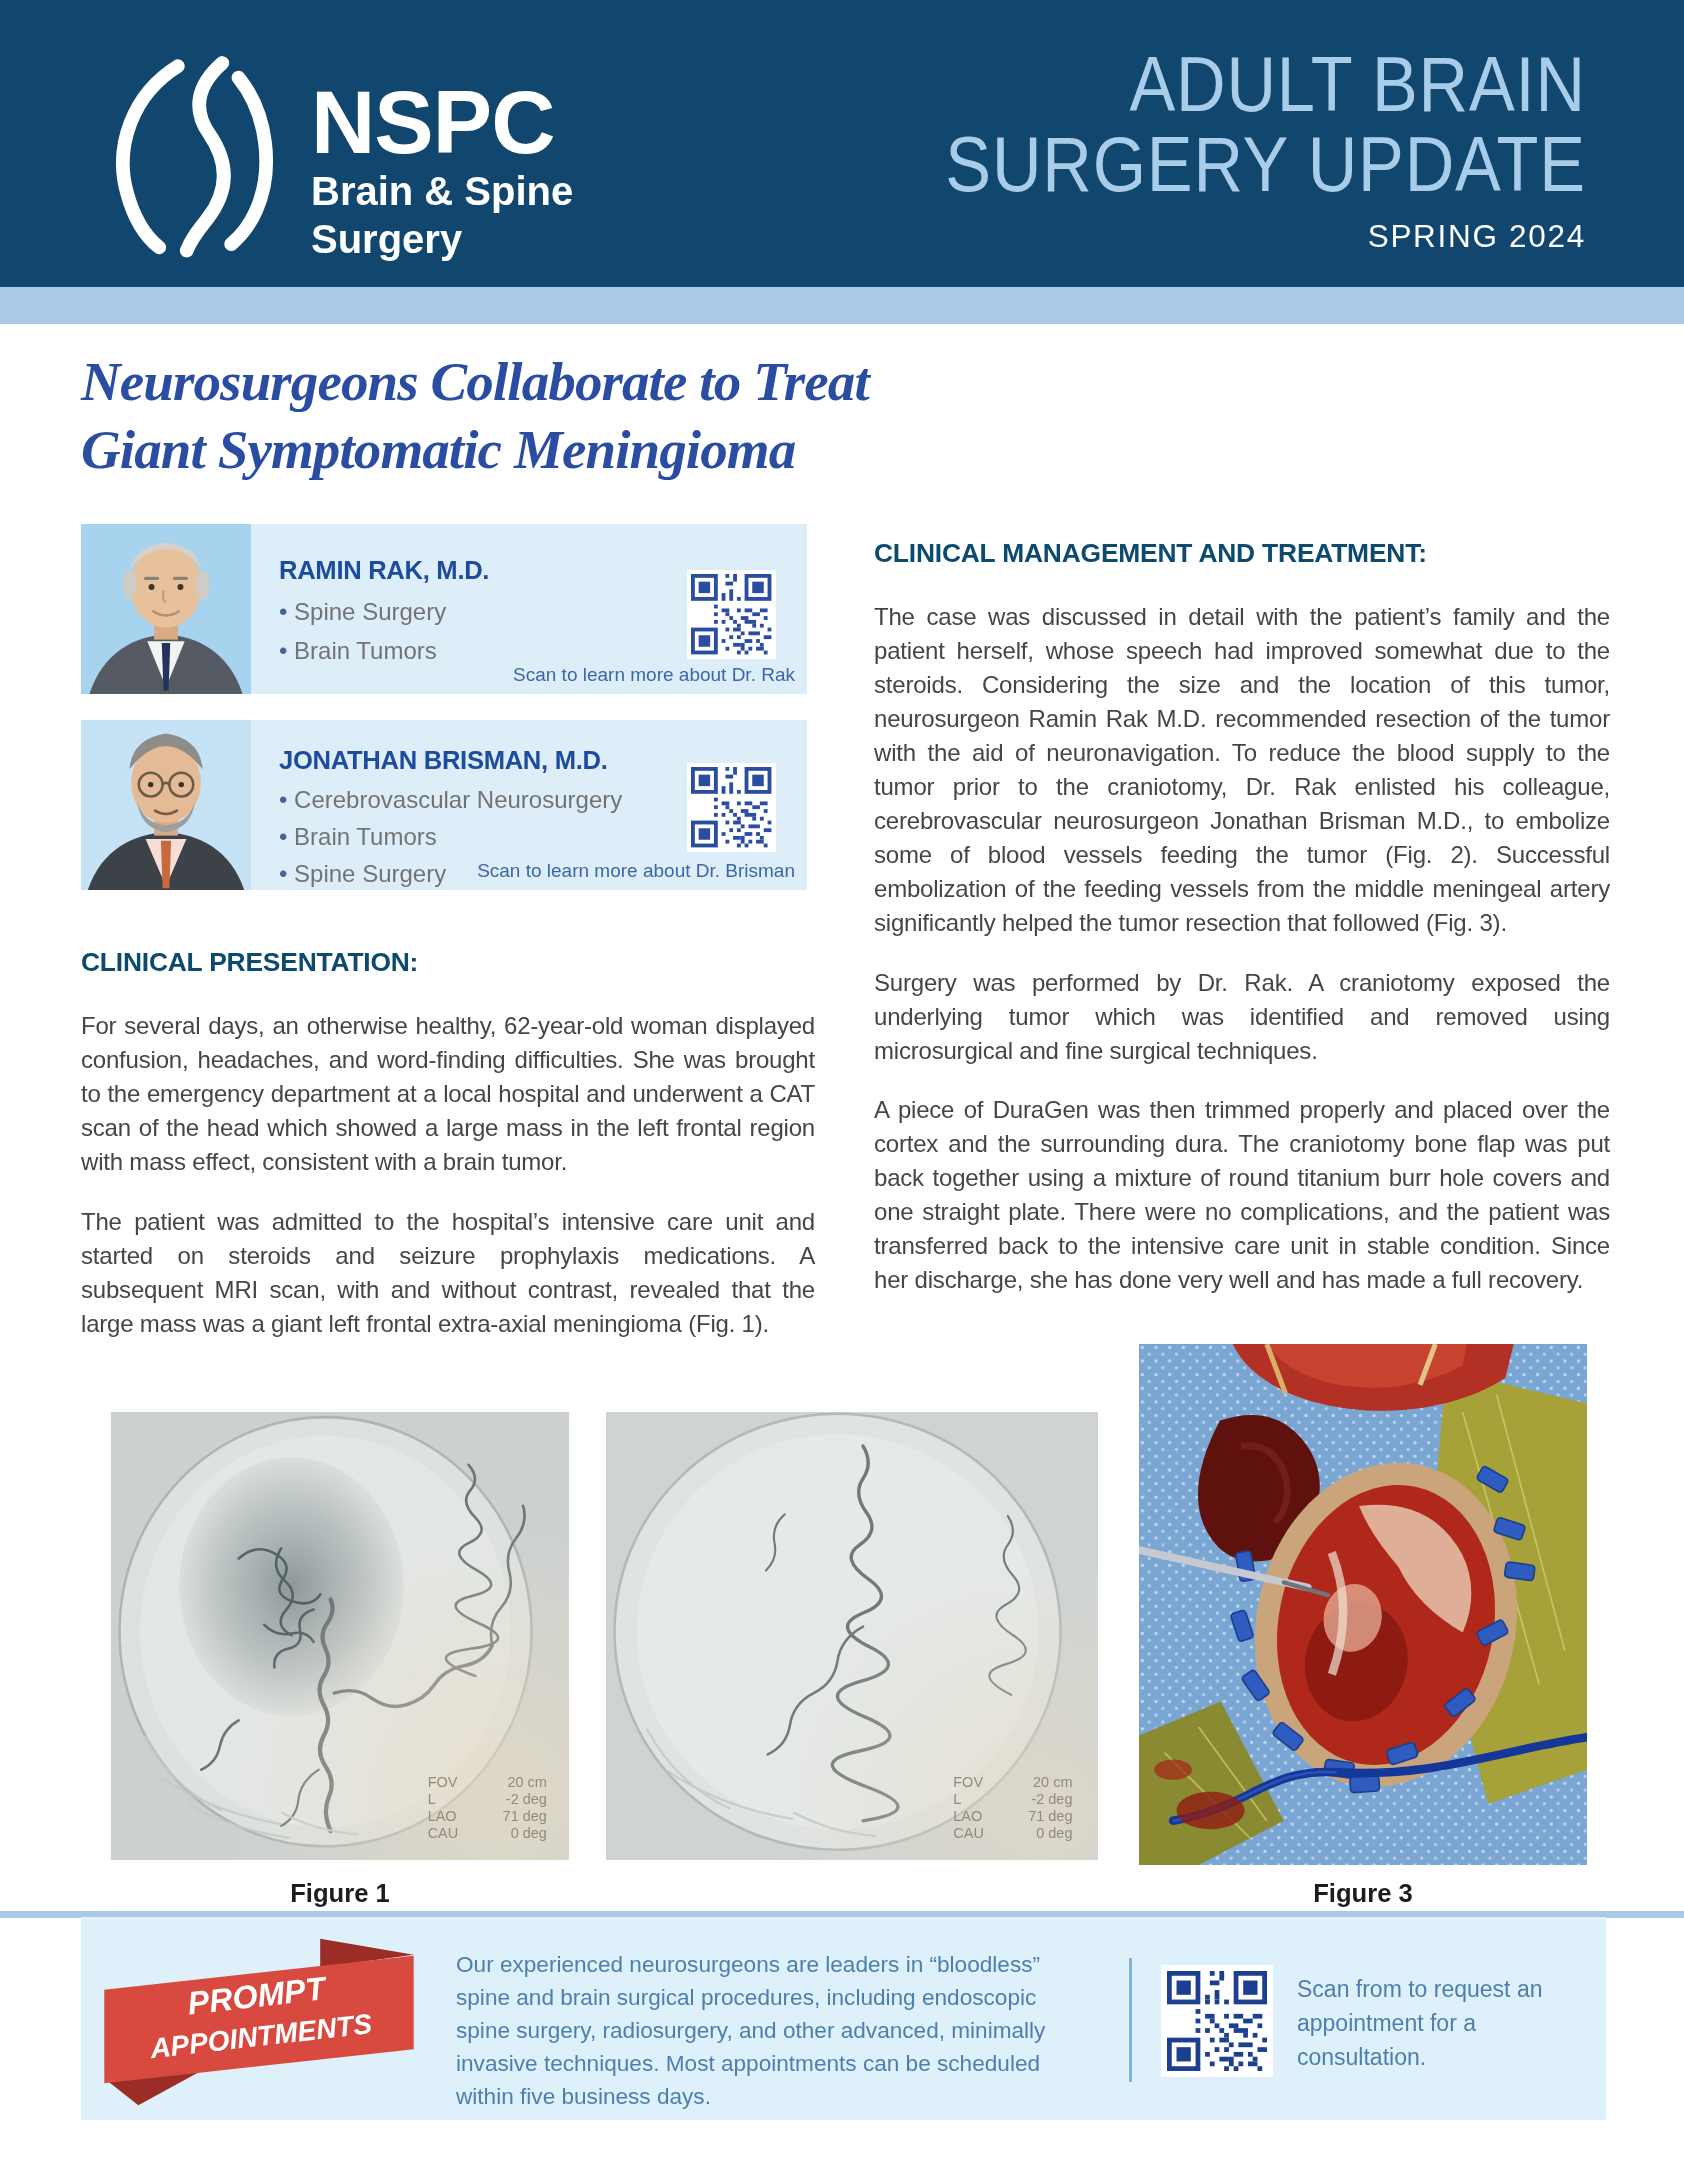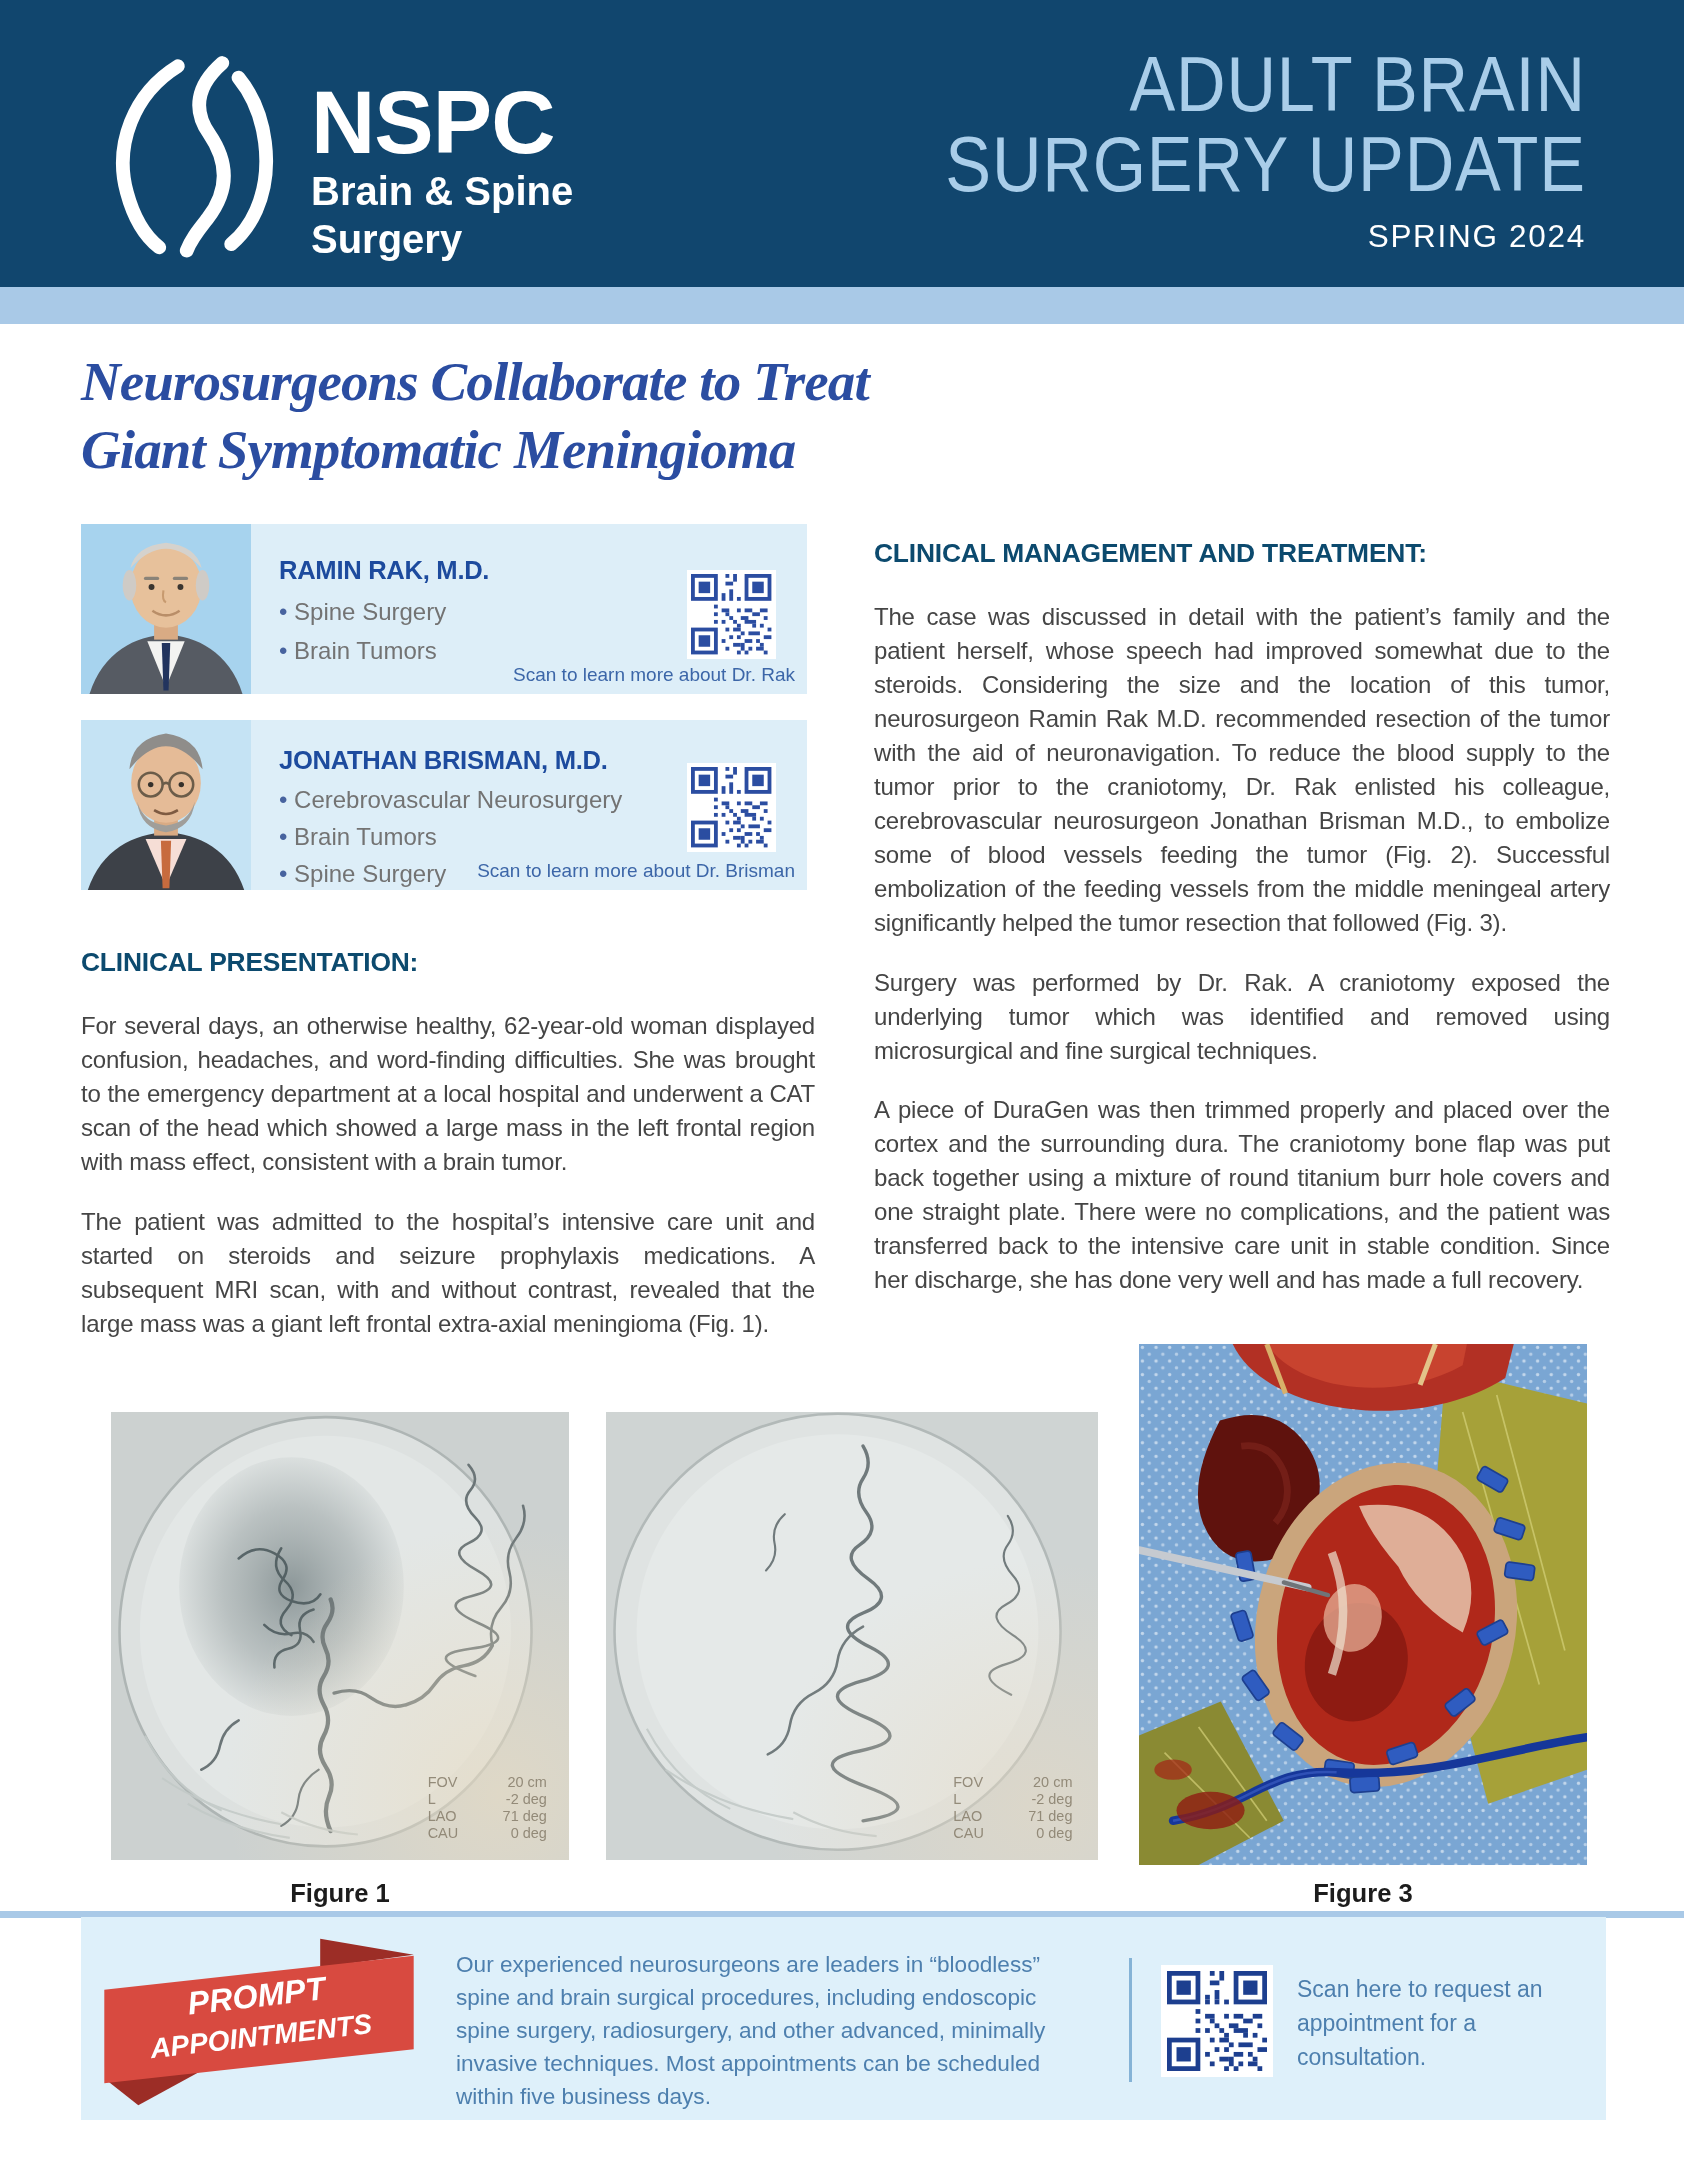--- a/index.html
+++ b/index.html
@@ -402,17 +402,17 @@
         <text x="200" y="128" font-size="33">APPOINTMENTS</text>
       </g>
     </svg>
     <div class="banner-text">Our experienced neurosurgeons are leaders in “bloodless” spine and brain surgical procedures, including endoscopic spine surgery, radiosurgery, and other advanced, minimally invasive techniques. Most appointments can be scheduled within five business days.</div>
     <div class="banner-divider"></div>
     <div class="banner-qr">
       <svg viewBox="0 0 21 21" fill="currentColor">
           <use href="#qr-sym"></use>
         </svg>
     </div>
-    <div class="banner-scan">Scan here to request an appointment for a consultation.</div>
+    <div class="banner-scan">Scan from to request an appointment for a consultation.</div>
   </div>
 
 </div>
 
 
 </body></html>

